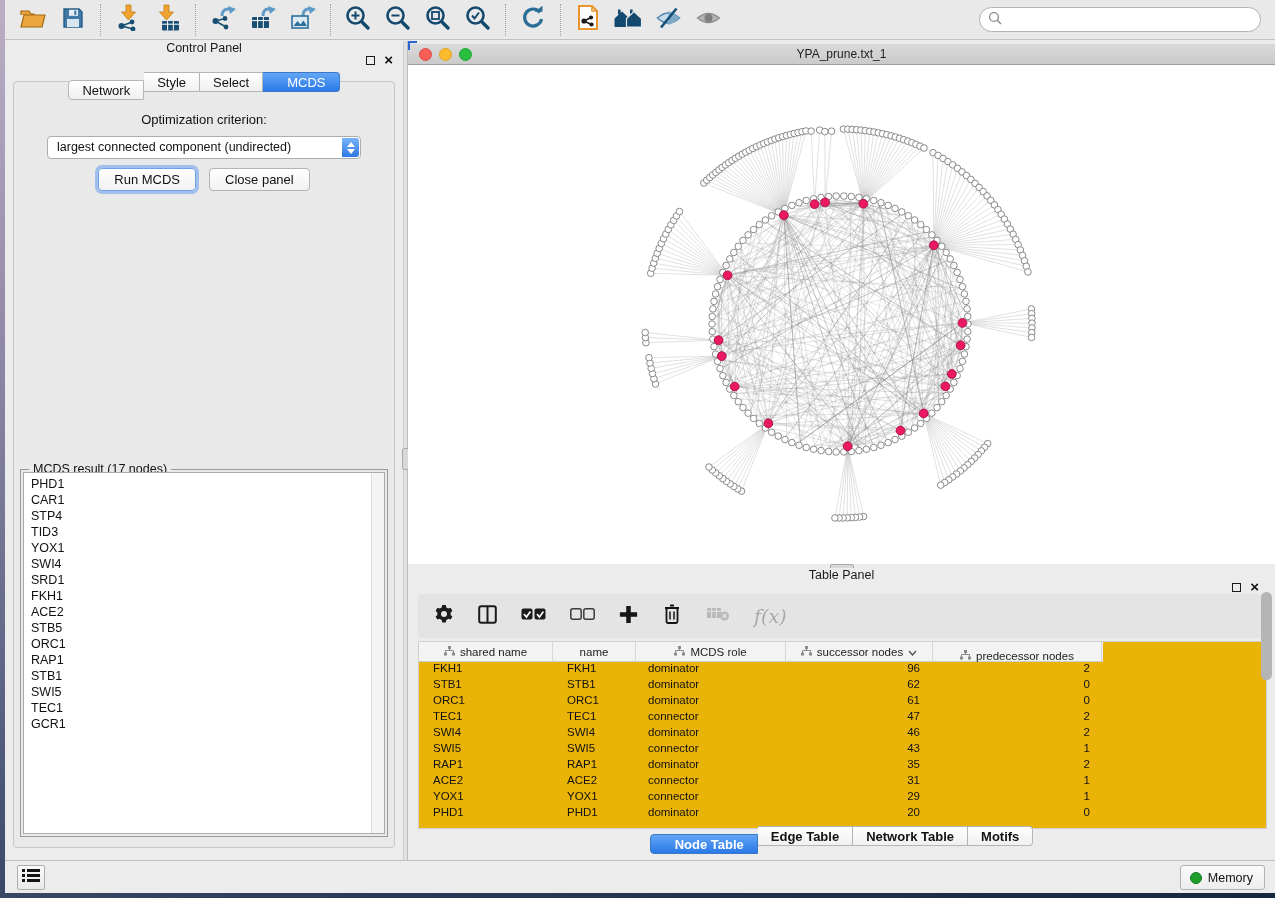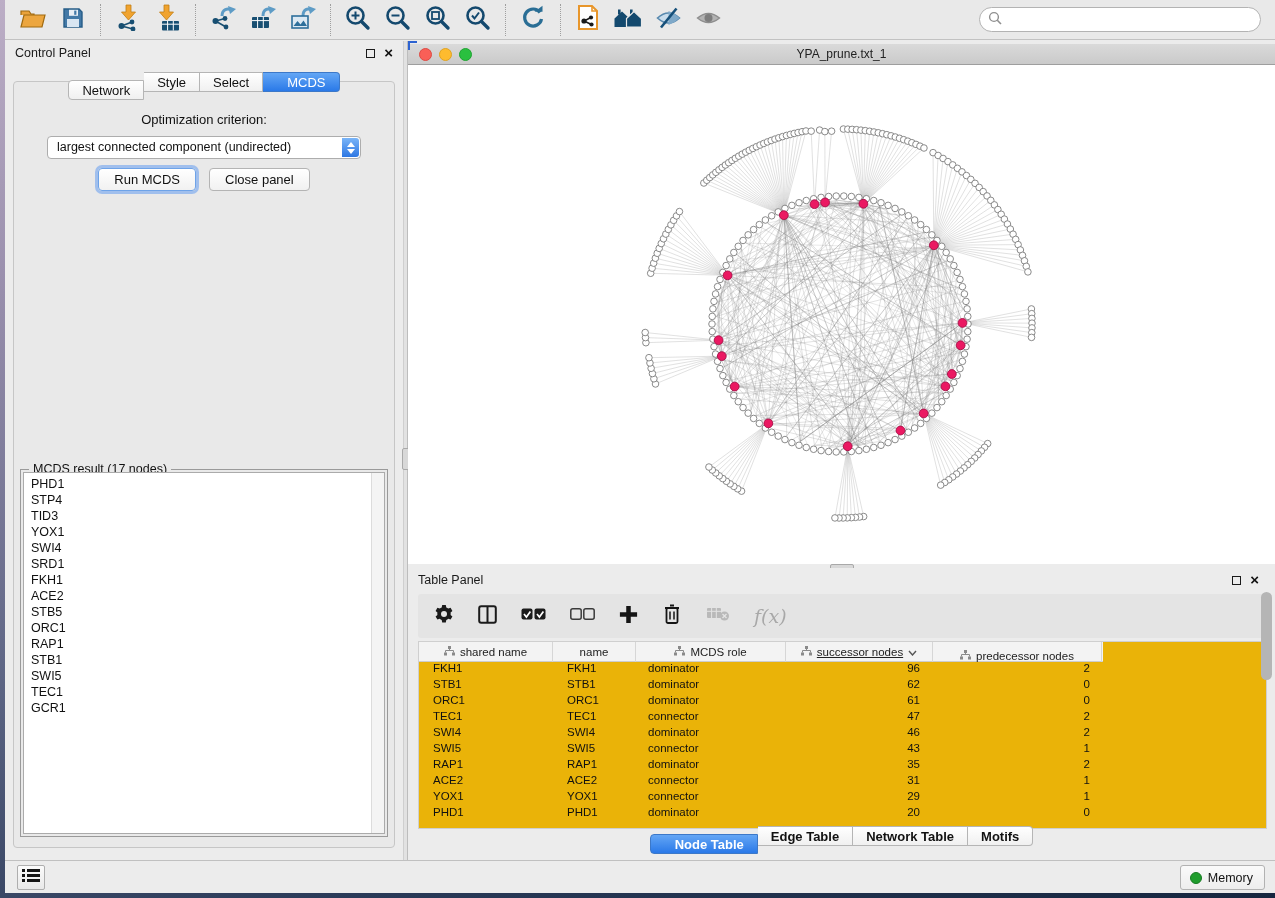--- a/index.html
+++ b/index.html
@@ -15,21 +15,21 @@
   .tsep { height:32px; border-left:1px dotted #9f9f9f; margin:0 7px; }
   .search { margin-left:auto; margin-right:14px; width:282px; height:25px; border:1px solid #b3b3b3;
     border-radius:13px; background:#fff; display:flex; align-items:center; padding-left:8px; }
   .search input { border:none; outline:none; flex:1; font-size:12px; background:transparent; margin-left:5px; height:20px; }
 
   
   .main { position:absolute; top:41px; left:0; right:0; height:819px; display:flex; }
 
   
   .control-panel { width:398px; position:relative; background:#ececec; }
-  .panel-header { height:24px; display:flex; align-items:center; padding:0 10px; font-size:12.5px; color:#1a1a1a; }
+  .panel-header { height:24px; display:flex; align-items:center; padding:0 10px; font-size:12.5px; color:#1a1a1a;flex-direction:column; }
   .ph-icons { margin-left:auto; display:flex; align-items:center; gap:9px; }
   .float-ic { width:9px; height:9px; border:1.5px solid #1a1a1a; display:inline-block; }
   .close-ic { font-size:15px; font-weight:800; line-height:10px; color:#111; }
   .cp-tabs { position:absolute; top:31px; left:0; right:0; display:flex; justify-content:center; z-index:3; }
   .tab { padding:2px 13px; height:20px; font-size:13px; background:linear-gradient(#ffffff,#f0f0f0);
     border:1px solid #b5b5b5; border-left:none; line-height:16px; color:#111; cursor:default; }
   .tab:first-child { border-left:1px solid #b5b5b5; border-radius:4px 0 0 4px;margin-top:8px; }
   .tab:last-child { border-radius:0 4px 4px 0; }
   .tab.active { background:linear-gradient(#63a6f5,#2a79e8); border-color:#3c78c8; color:#fff;padding-left:24px; }
   .cp-body { position:absolute; top:40px; left:8px; right:8px; bottom:12px; background:#e9e9e9;
@@ -264,20 +264,21 @@
               </span>
         </div>
         <div class="btn-row">
           <button class="btn focused">Run MCDS</button>
           <button class="btn">Close panel</button>
         </div>
         <div class="result-box">
           <span class="result-legend">MCDS result (17 nodes)</span>
           <div class="result-list" id="mcds-list">
                 <div>PHD1</div>
+                <div>CAR1</div>
                 <div>STP4</div>
                 <div>TID3</div>
                 <div>YOX1</div>
                 <div>SWI4</div>
                 <div>SRD1</div>
                 <div>FKH1</div>
                 <div>ACE2</div>
                 <div>STB5</div>
                 <div>ORC1</div>
                 <div>RAP1</div>
@@ -1133,21 +1134,21 @@
                   <span><svg width="11" height="10" viewBox="0 0 11 10">
                       <g fill="#8a8a8a">
                         <rect x="4" y="0" width="3" height="3"></rect>
                         <rect x="0" y="6.5" width="3" height="3"></rect>
                         <rect x="8" y="6.5" width="3" height="3"></rect>
                       </g>
                       <path d="M5.5 3 v1.5 M1.5 6.5 V4.5 h8 v2" fill="none" stroke="#8a8a8a" stroke-width="1"></path>
                     </svg></span>
                   <span>MCDS role</span>
                 </div>
-                <div class="th" style="width: 147px; text-decoration: underline;">
+                <div class="th" style="width: 147px;">
                   <span><svg width="11" height="10" viewBox="0 0 11 10">
                       <g fill="#8a8a8a">
                         <rect x="4" y="0" width="3" height="3"></rect>
                         <rect x="0" y="6.5" width="3" height="3"></rect>
                         <rect x="8" y="6.5" width="3" height="3"></rect>
                       </g>
                       <path d="M5.5 3 v1.5 M1.5 6.5 V4.5 h8 v2" fill="none" stroke="#8a8a8a" stroke-width="1"></path>
                     </svg></span>
                   <span>successor nodes</span>
                   <span><svg width="9" height="6" viewBox="0 0 9 6">

